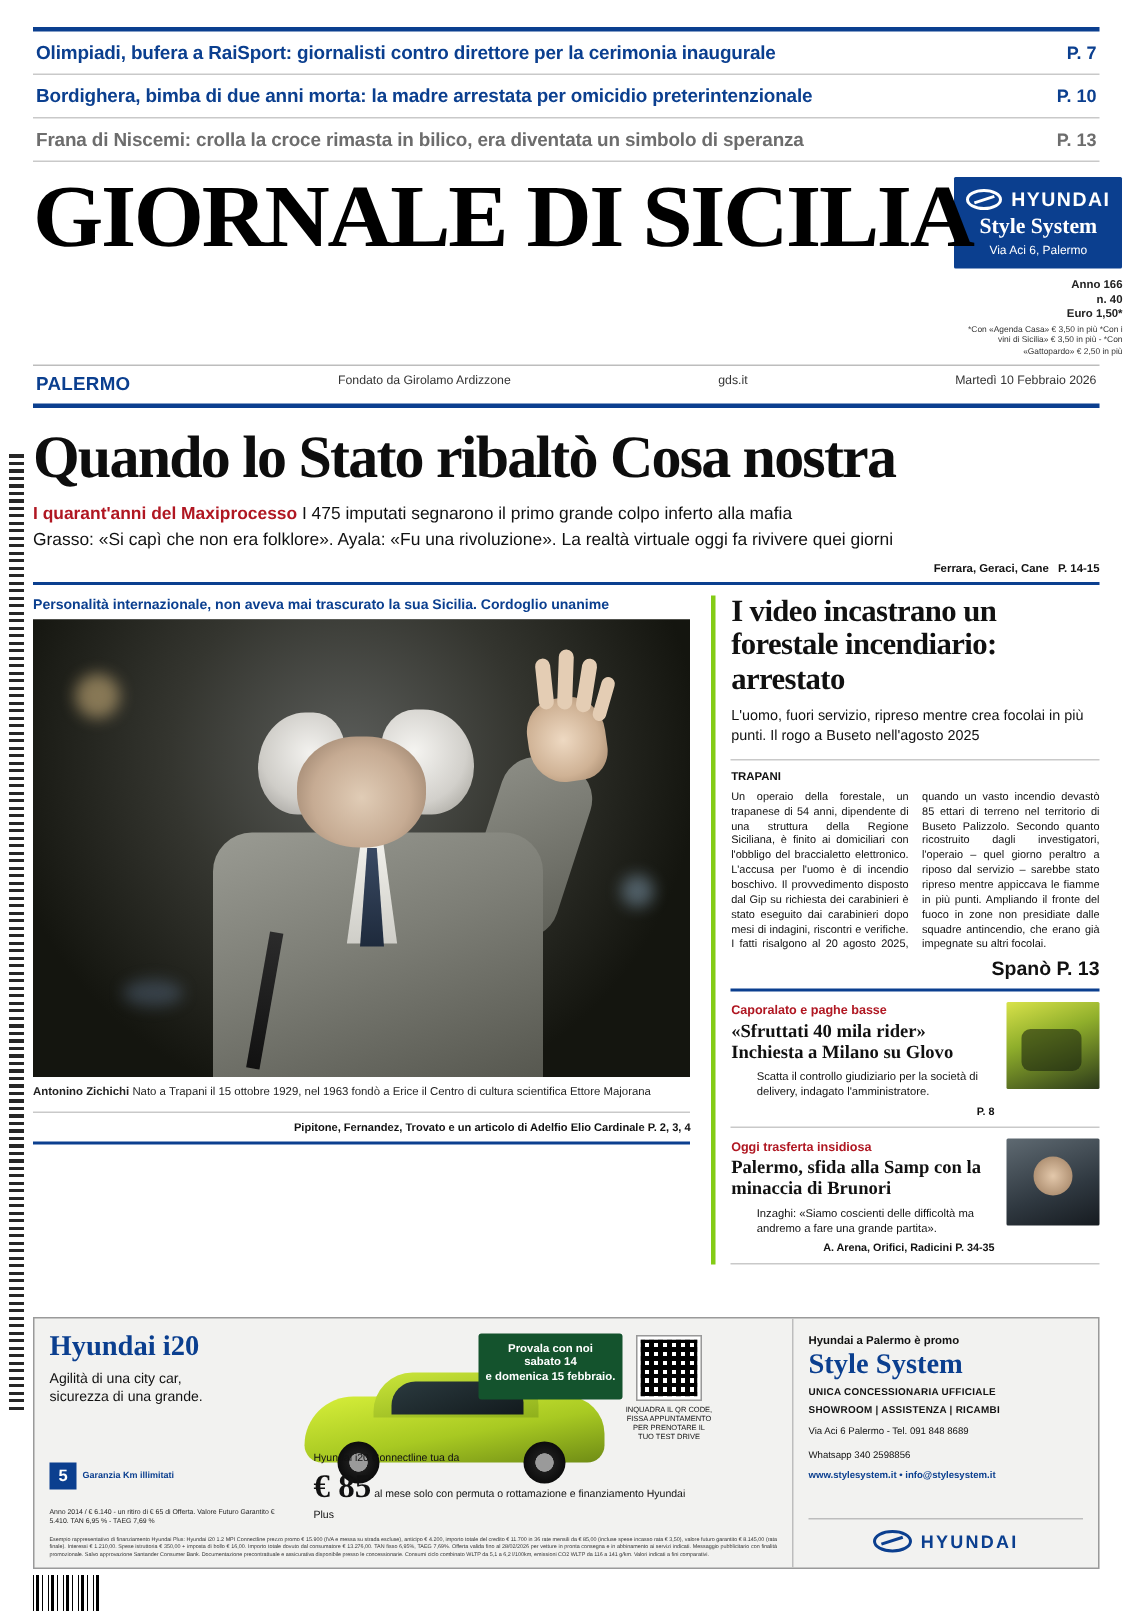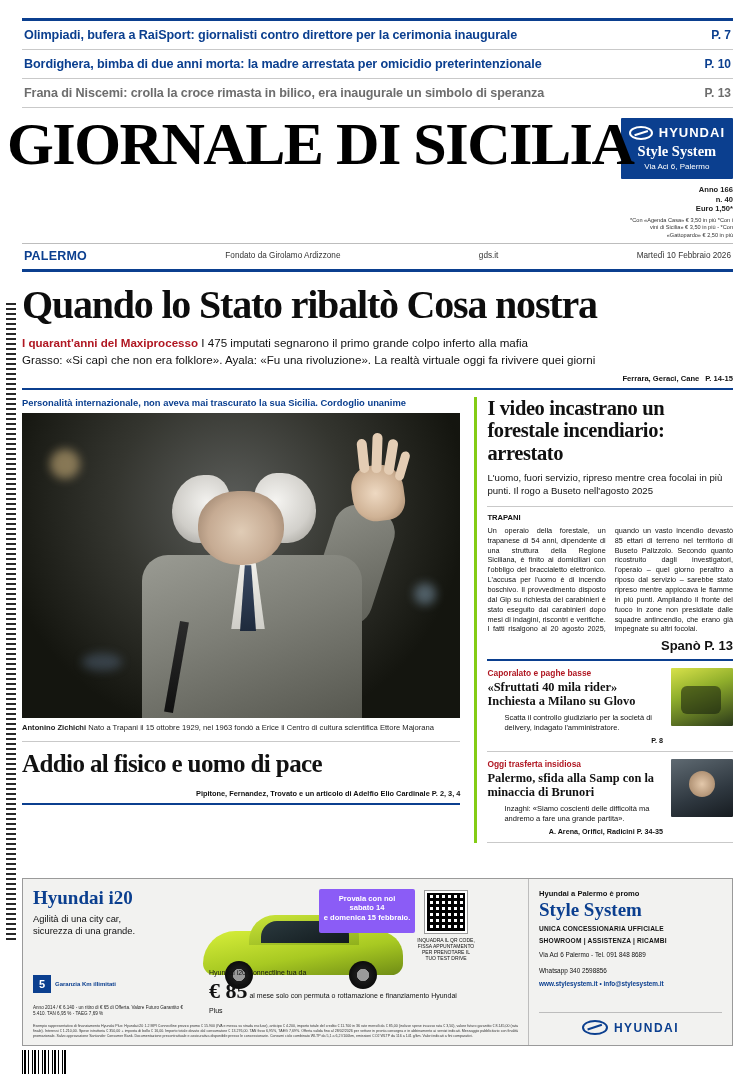--- a/index.html
+++ b/index.html
@@ -34,21 +34,21 @@
   .teaser-text.gray { color: #6d6d6d; }
   .teaser-page {
     flex: 0 0 auto;
     font-size: 12px; font-weight: bold; color: #0b3f8f;
     margin-left: 12px; white-space: nowrap;
   }
   .teaser-page.gray { color: #6d6d6d; }
 
   
   .masthead {
-    display: flex; align-items: flex-start; justify-content: flex-end;
+    display: flex; align-items: flex-start; justify-content: space-between;
     padding: 8px 0 2px 0;
   }
   .logo {
     font-family: "Liberation Serif", serif;
     font-weight: bold;
     font-size: 59px;
     line-height: 0.98;
     letter-spacing: -1.5px;
     color: #000;
     white-space: nowrap;
@@ -74,21 +74,21 @@
   .hyundai-name { font-size: 13px; font-weight: bold; letter-spacing: 1px; }
   .hyundai-sub { font-family: "Liberation Serif", serif; font-size: 14.5px; font-weight: bold; margin-top: 3px; }
   .hyundai-addr { font-size: 8px; margin-top: 2px; }
 
   .anno-block { text-align: right; margin-top: 6px; }
   .anno-line { font-size: 7.6px; font-weight: bold; color: #222; line-height: 1.28; }
   .anno-fine { font-size: 5.6px; color: #333; margin-top: 3px; line-height: 1.3; }
 
   
   .infobar {
-    display: flex; align-items: center; justify-content: space-between;
+    display: flex; align-items: flex-start; justify-content: space-between;
     border-top: 1px solid #bdbdbd; border-bottom: 3px solid #0b3f8f;
     padding: 5px 2px 6px 2px;
     margin-top: 2px;
   }
   .infobar .city { font-size: 12.5px; font-weight: bold; color: #0b3f8f; letter-spacing: 0.2px; }
   .infobar .mid { font-size: 8.2px; color: #333; }
   .infobar .site { font-size: 8.2px; color: #333; }
   .infobar .date { font-size: 8.2px; color: #333; }
 
   
@@ -281,21 +281,21 @@
   }
   .ad-car .wheel {
     position: absolute; top: 48px; width: 28px; height: 28px;
     background: radial-gradient(circle at 50% 50%, #9a9a9a 0 30%, #1b1b1b 32%, #000 100%);
     border-radius: 50%;
   }
   .ad-car .w1 { left: 22px; }
   .ad-car .w2 { left: 146px; }
   .ad-badge {
     position: absolute; left: 296px; top: 10px; width: 96px; height: 44px;
-    background: #8b5cf6; color: #fff; border-radius: 2px;
+    background: #14532d; color: #fff; border-radius: 2px;
     font-size: 7.6px; font-weight: bold; text-align: center; padding: 5px 4px;
     line-height: 1.25;
   }
   .ad-qr {
     position: absolute; left: 402px; top: 12px; width: 42px; height: 42px;
     background:
       repeating-linear-gradient(90deg,#000 0 3px,#fff 3px 6px),
       repeating-linear-gradient(0deg,#000 0 3px,#fff 3px 6px);
     background-blend-mode: multiply;
     border: 2px solid #fff; outline: 1px solid #999;
@@ -355,21 +355,21 @@
   <div class="teasers">
     <div class="teaser-row">
       <div class="teaser-text">Olimpiadi, bufera a RaiSport: giornalisti contro direttore per la cerimonia inaugurale</div>
       <div class="teaser-page">P.  7</div>
     </div>
     <div class="teaser-row">
       <div class="teaser-text">Bordighera, bimba di due anni morta: la madre arrestata per omicidio preterintenzionale</div>
       <div class="teaser-page">P. 10</div>
     </div>
     <div class="teaser-row">
-      <div class="teaser-text gray">Frana di Niscemi: crolla la croce rimasta in bilico, era inaugurale un simbolo di speranza</div>
+      <div class="teaser-text gray">Frana di Niscemi: crolla la croce rimasta in bilico, era diventata un simbolo di speranza</div>
       <div class="teaser-page gray">P. 13</div>
     </div>
   </div>
 
   <div class="masthead">
     <div class="logo">GIORNALE DI SICILIA</div>
     <div class="masthead-right">
       <div class="hyundai-box">
         <div class="hyundai-top">
           <span class="hyundai-logo-oval"></span>
@@ -426,21 +426,20 @@
         <span class="ph-hair-r"></span>
         <span class="ph-head"></span>
         <span class="ph-mic"></span>
       </div>
 
       <div class="caption">
         <b>Antonino Zichichi</b>
         <span>Nato a Trapani il 15 ottobre 1929, nel 1963 fondò a Erice il Centro di cultura scientifica Ettore Majorana</span>
       </div>
 
-      <div class="left-head">Addio al fisico e uomo di pace</div>
       <div class="left-credit">Pipitone, Fernandez, Trovato e un articolo di Adelfio Elio Cardinale   P. 2, 3, 4</div>
     </div>
 
     <div class="col-right">
       <div class="r-head">I video incastrano un forestale incendiario: arrestato</div>
       <div class="r-sub">L'uomo, fuori servizio, ripreso mentre crea focolai in più punti. Il rogo a Buseto nell'agosto 2025</div>
       <div class="r-dateline">TRAPANI</div>
       <div class="two-col">
         <span>Un operaio della forestale, un trapanese di 54 anni, dipendente di una struttura della Regione Siciliana, è finito ai domiciliari con l'obbligo del braccialetto elettronico. L'accusa per l'uomo è di incendio boschivo. Il provvedimento disposto dal Gip su richiesta dei carabinieri è stato eseguito dai carabinieri dopo mesi di indagini, riscontri e verifiche. I fatti risalgono al 20 agosto 2025,</span>
         <span>quando un vasto incendio devastò 85 ettari di terreno nel territorio di Buseto Palizzolo. Secondo quanto ricostruito dagli investigatori, l'operaio – quel giorno peraltro a riposo dal servizio – sarebbe stato ripreso mentre appiccava le fiamme in più punti. Ampliando il fronte del fuoco in zone non presidiate dalle squadre antincendio, che erano già impegnate su altri focolai.</span>

